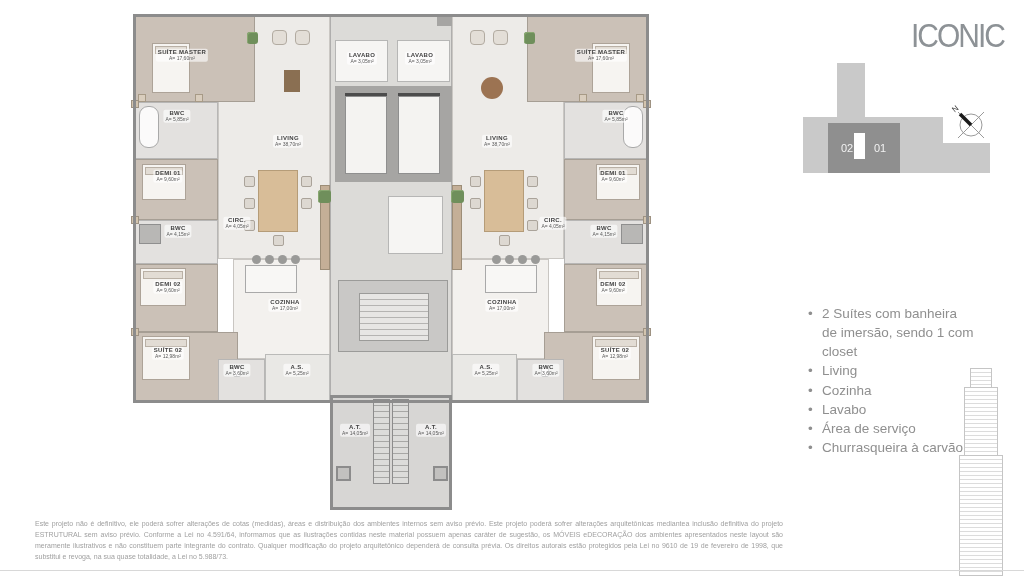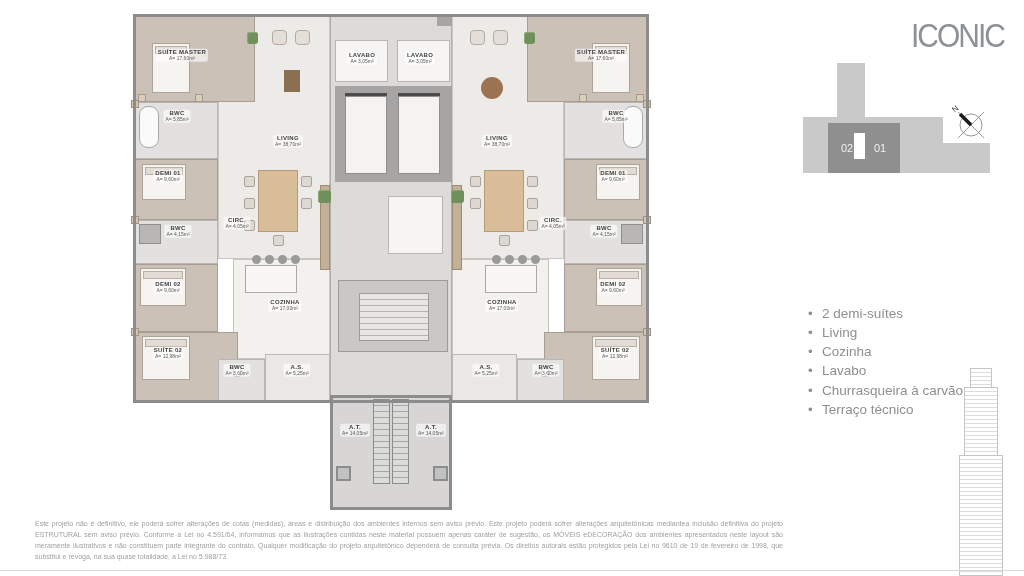--- a/index.html
+++ b/index.html
@@ -308,26 +308,26 @@
         <line x1="158" y1="57" x2="184" y2="83" stroke="#9a9a9a" stroke-width="1"></line>
         <line x1="184" y1="57" x2="158" y2="83" stroke="#9a9a9a" stroke-width="1"></line>
         <line x1="160" y1="59" x2="171" y2="70" stroke="#1a1a1a" stroke-width="3.5"></line>
         <text x="152" y="56" font-size="8" fill="#333" font-family="Liberation Sans, sans-serif" transform="rotate(-40 156 53)">N</text>
       </g>
     </svg>
   </div>
 
 
   <ul id="features">
-    <li><span>2 demi-suítes</span></li>
+    <li><span>2 Suítes com banheira de imersão, sendo 1 com closet</span></li>
     <li><span>Living</span></li>
     <li><span>Cozinha</span></li>
     <li><span>Lavabo</span></li>
+    <li><span>Área de serviço</span></li>
     <li><span>Churrasqueira à carvão</span></li>
-    <li><span>Terraço técnico</span></li>
   </ul>
 
   <div>
     <div class="tower" style="left:970px;top:368px;width:22px;height:20px;position:absolute;"></div>
     <div class="tower" style="left:964px;top:387px;width:34px;height:69px;position:absolute;"></div>
     <div class="tower" style="left:959px;top:455px;width:44px;height:121px;position:absolute;"></div>
   </div>
 
   <div id="divider"></div>
   <div id="disclaimer">Este projeto não é definitivo, ele poderá sofrer alterações de cotas (medidas), áreas e distribuição dos ambientes internos sem aviso prévio. Este projeto poderá sofrer alterações arquitetônicas mediantea inclusão definitiva do projeto ESTRUTURAL sem aviso prévio. Conforme a Lei no 4.591/64, informamos que as ilustrações contidas neste material possuem apenas caráter de sugestão, os MÓVEIS eDECORAÇÃO dos ambientes apresentados neste layout são meramente ilustrativos e não constituem parte integrante do contrato. Qualquer modificação do projeto arquitetônico dependerá de consulta prévia. Os direitos autorais estão protegidos pela Lei no 9610 de 19 de fevereiro de 1998, que substitui e revoga, na sua quase totalidade, a Lei no 5.988/73.</div>

